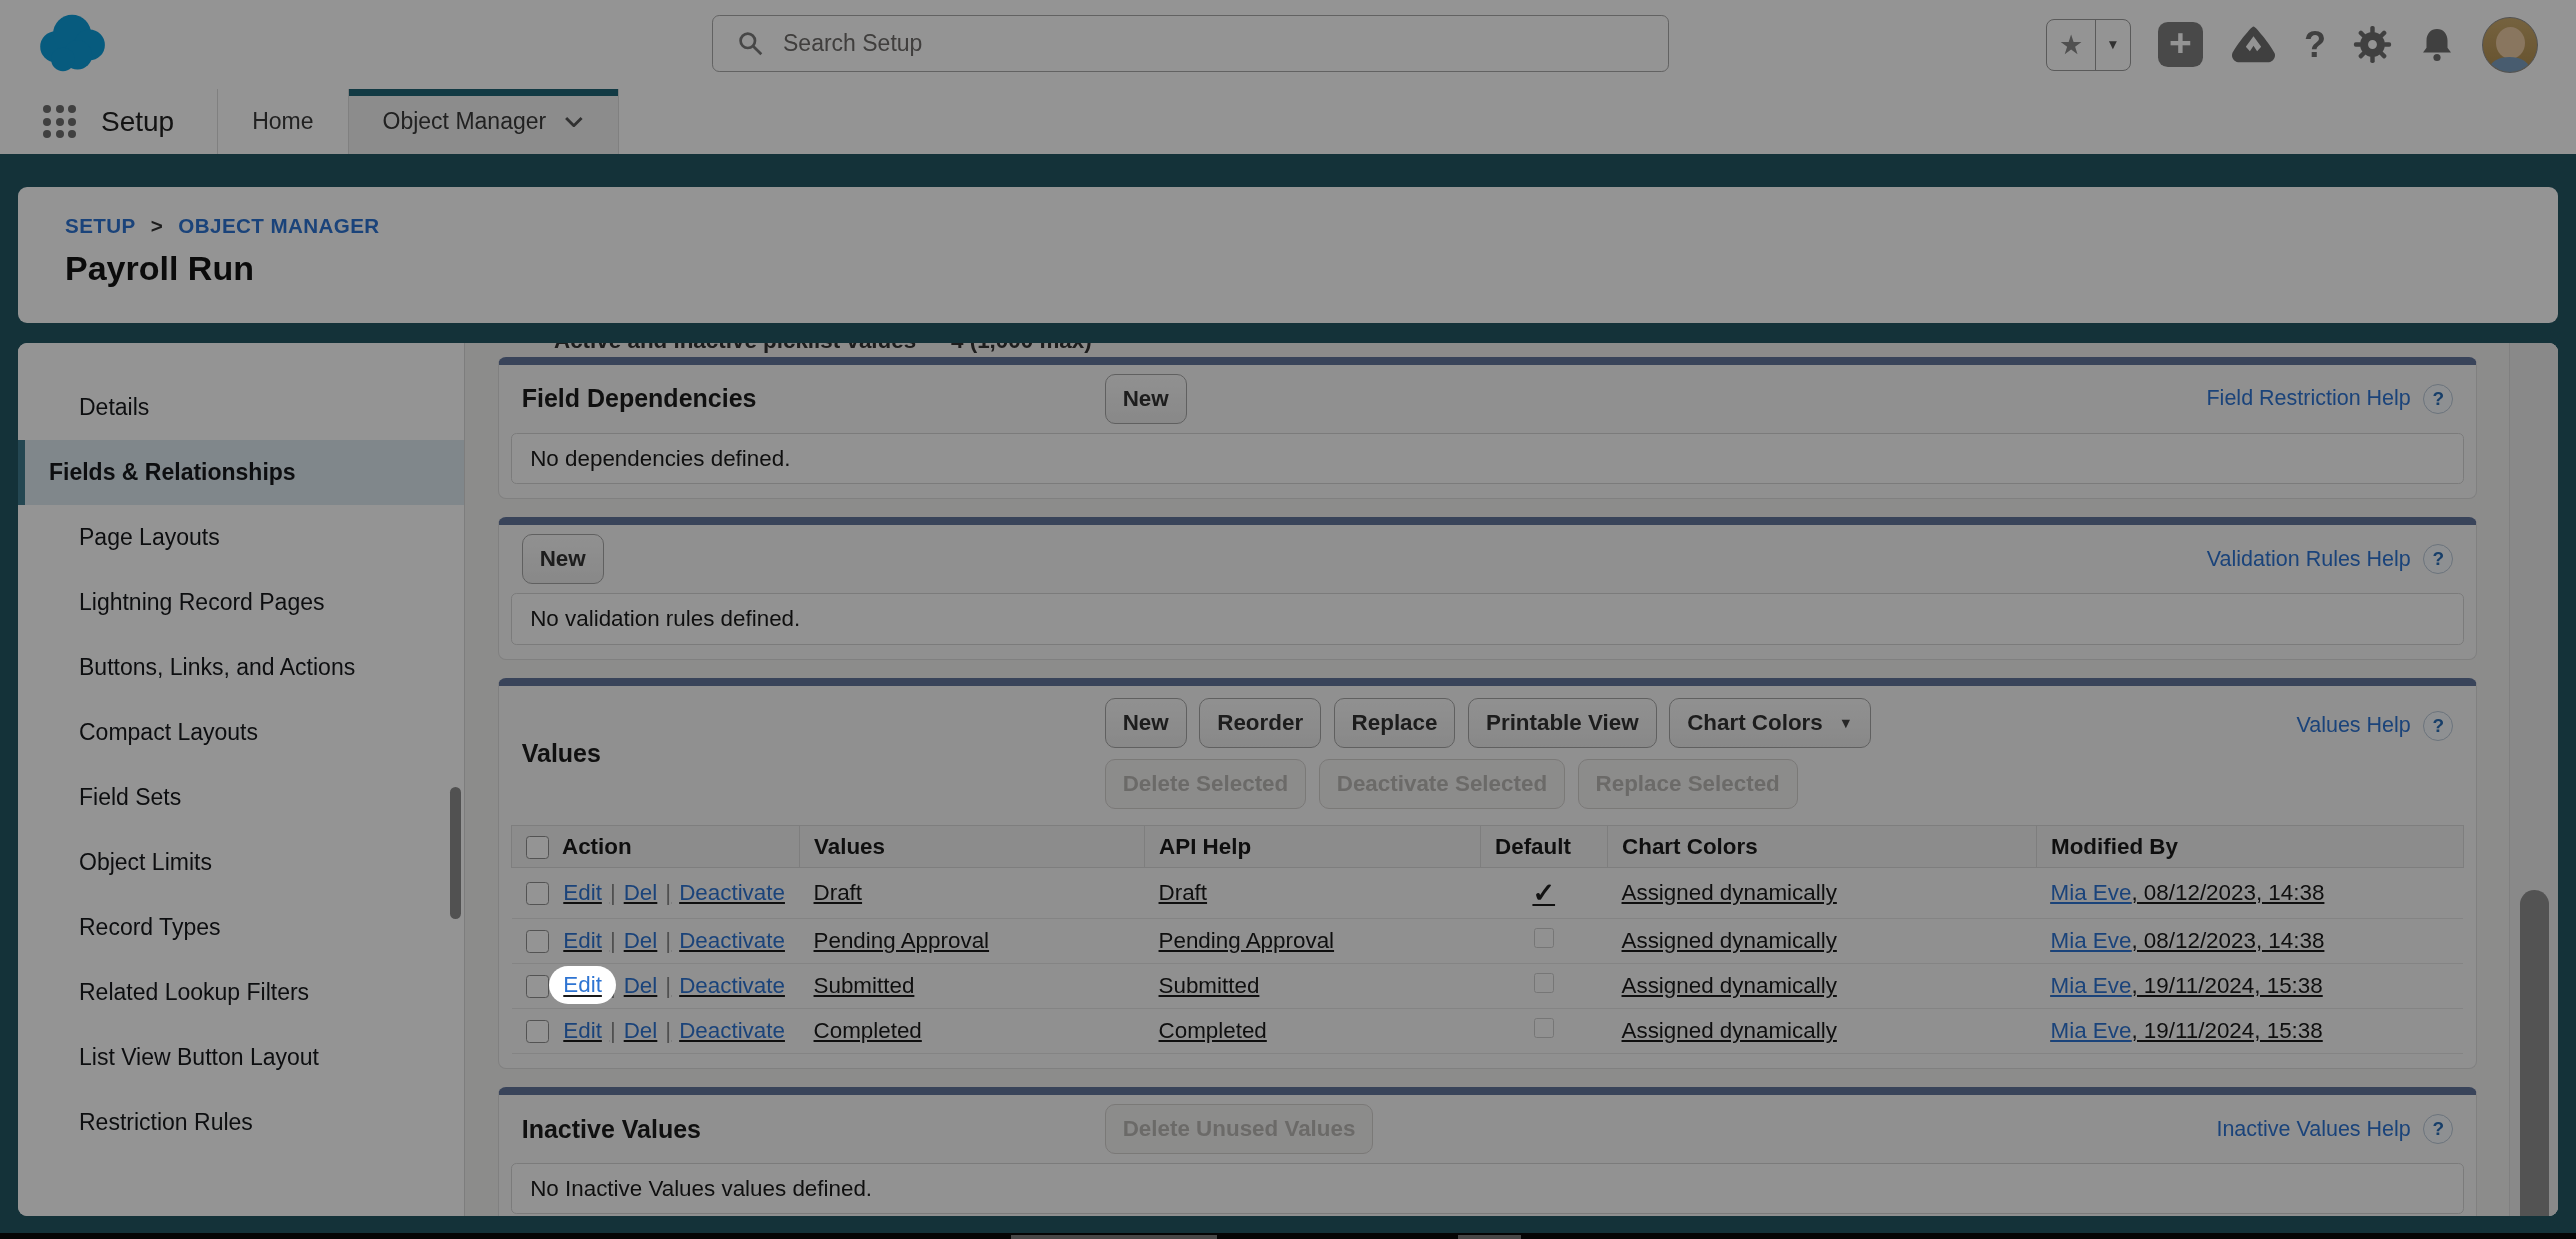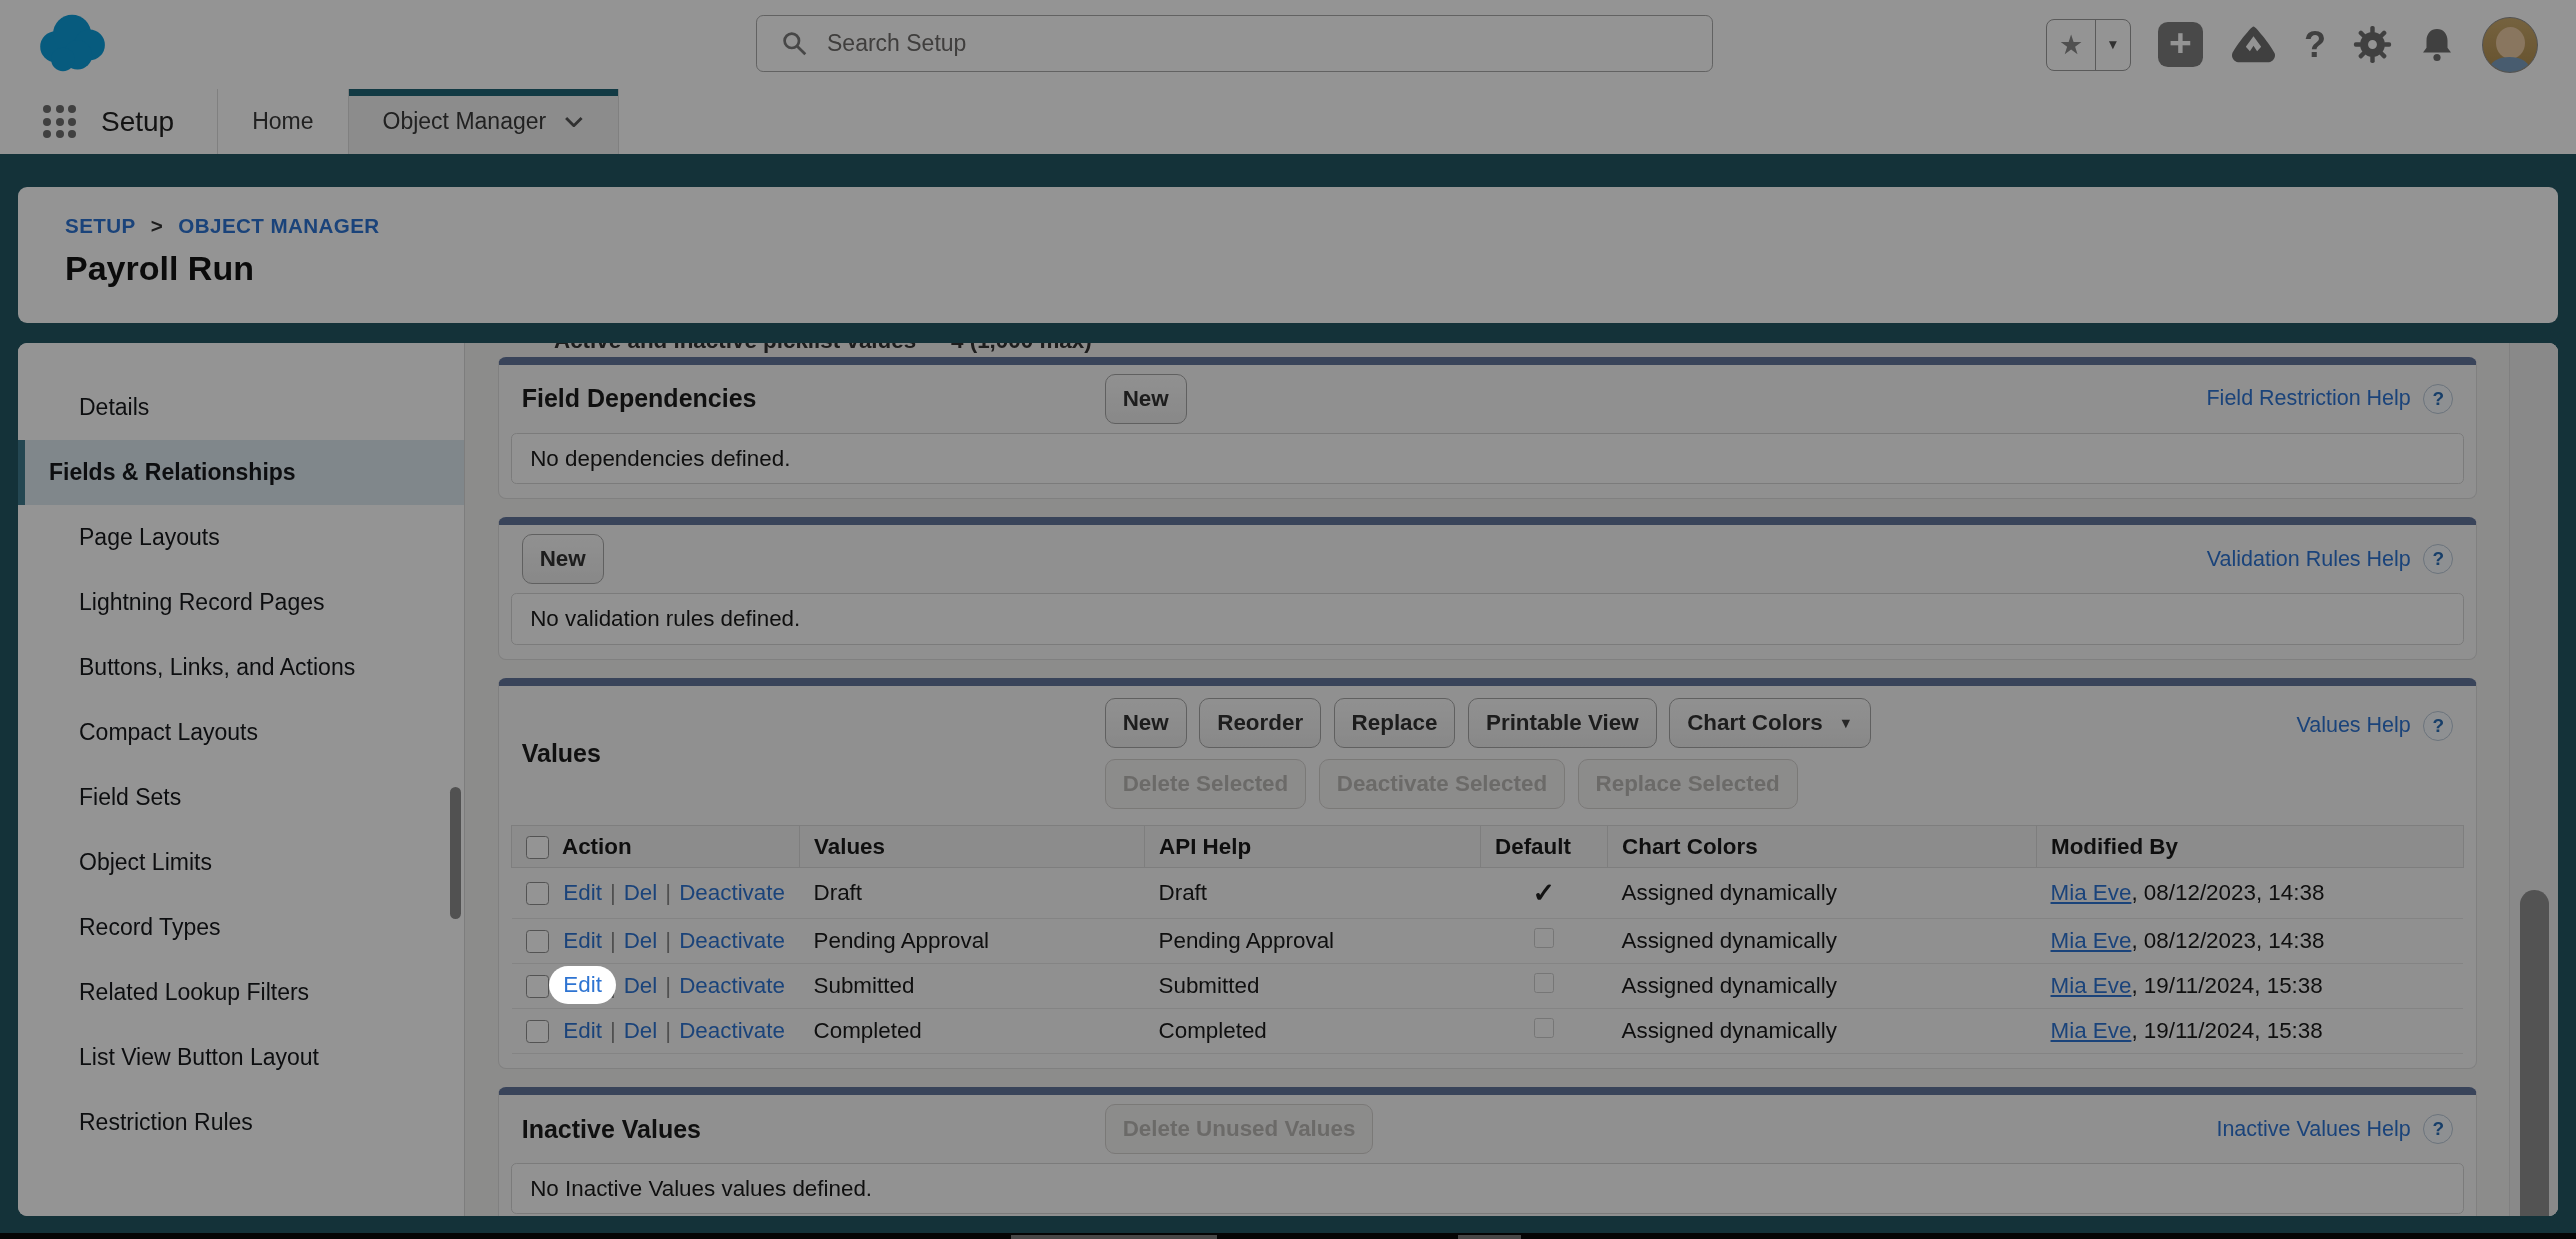--- a/index.html
+++ b/index.html
@@ -7,21 +7,21 @@
     width:2576px;height:1240px;overflow:hidden;
     font-family:"Liberation Sans",sans-serif;
     background:#245663;
     -webkit-font-smoothing:antialiased;
   }
   .screen{position:relative;width:2576px;height:1240px;overflow:hidden;}
 
   
   .global-header{position:relative;height:89px;background:#ffffff;}
   .logo-cloud{position:absolute;left:32px;top:9px;width:82px;height:70px;}
-  .search-wrap{position:absolute;left:756px;top:15px;width:957px;height:57px;}
+  .search-wrap{position:absolute;left:712px;top:15px;width:957px;height:57px;}
   .search-input{
     width:100%;height:100%;box-sizing:border-box;
     border:1.8px solid #a9a9a9;border-radius:7.2px;background:#fff;
     padding:0 18px 0 70px;font-size:23px;color:#444;outline:none;
     font-family:"Liberation Sans",sans-serif;
   }
   .search-input::placeholder{color:#6e6c6a;opacity:1;}
   .search-icon{position:absolute;left:25px;top:15px;width:27px;height:27px;}
   .header-actions{position:absolute;right:38px;top:0;height:89px;display:flex;align-items:center;gap:27px;}
   .fav-combo{display:flex;align-items:stretch;height:50px;border:1.8px solid #9b9b9b;border-radius:8px;overflow:hidden;}
@@ -108,21 +108,21 @@
   .values-head{align-items:center;padding-top:12.5px;}
   .btn-rows{display:flex;flex-direction:column;gap:10.7px;}
   .btn-row{display:flex;gap:12.5px;}
   .values-help{align-self:flex-start;margin-top:12.5px;}
 
   table.vals{width:calc(100% - 25px);margin:7.2px 12.5px 14.3px;border-collapse:collapse;font-size:22.4px;}
   table.vals th{
     text-align:left;font-weight:bold;color:#1a1a1a;background:#f1f1f1;
     border:1.8px solid #d9d9d9;padding:7.2px 14.3px;white-space:nowrap;
   }
-  table.vals td{border-bottom:1.8px solid #e3e3e3;padding:9px 14.3px;color:#1a1a1a;background:#f8f8f8;white-space:nowrap;}
+  table.vals td{border-bottom:1.8px solid #e3e3e3;padding:9px 14.3px;color:#1a1a1a;background:#f8f8f8;white-space:nowrap;text-decoration:underline;}
   table.vals tr:first-child td{border-top:none;}
   .cb{display:inline-block;width:23px;height:23px;border:1.8px solid #8f8f8f;border-radius:3.6px;background:#fff;vertical-align:middle;box-sizing:border-box;}
   th .cb{margin-right:12.5px;}
   .action-cell a{color:#2e74d2;text-decoration:none;}
   .action-cell .cb{margin-right:14.3px;}
   .pipe{color:#8a8a8a;margin:0 8px;}
   td.def{text-align:center;}
   .check-glyph{font-size:27px;font-weight:bold;color:#222;}
   .empty-cb{display:inline-block;width:19.7px;height:19.7px;border:1.8px solid #cccccc;border-radius:2.7px;background:#fafafa;box-sizing:border-box;}
   .mod-link{color:#2e74d2;text-decoration:underline;}

